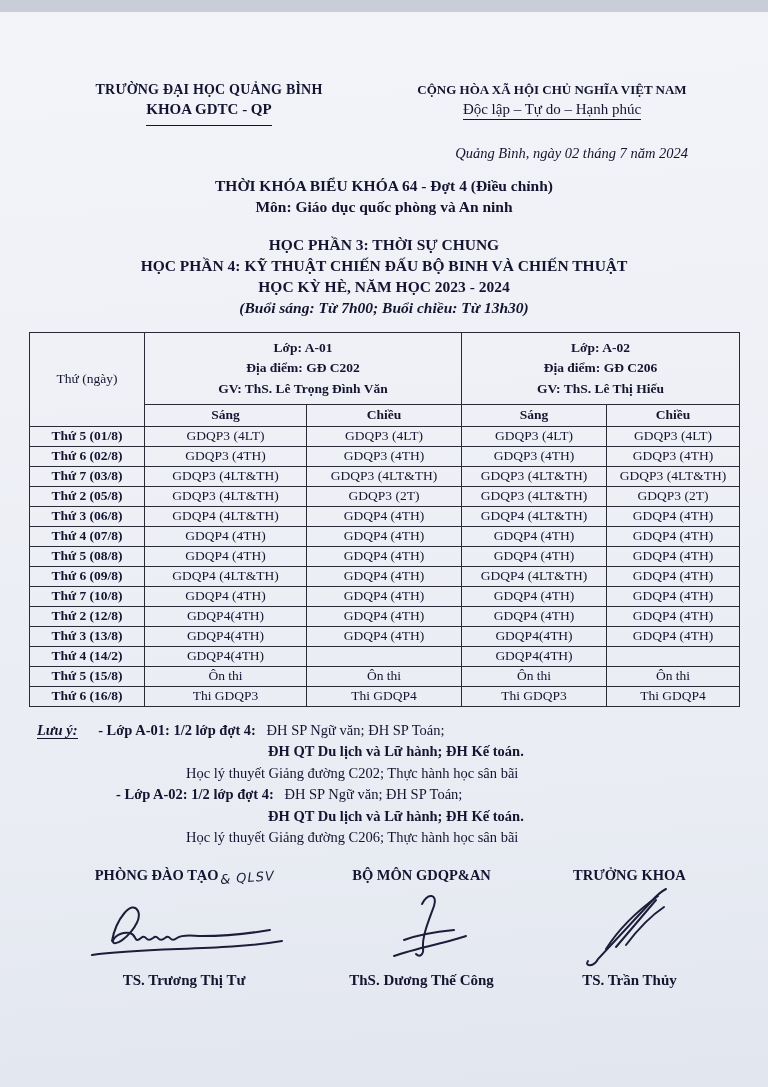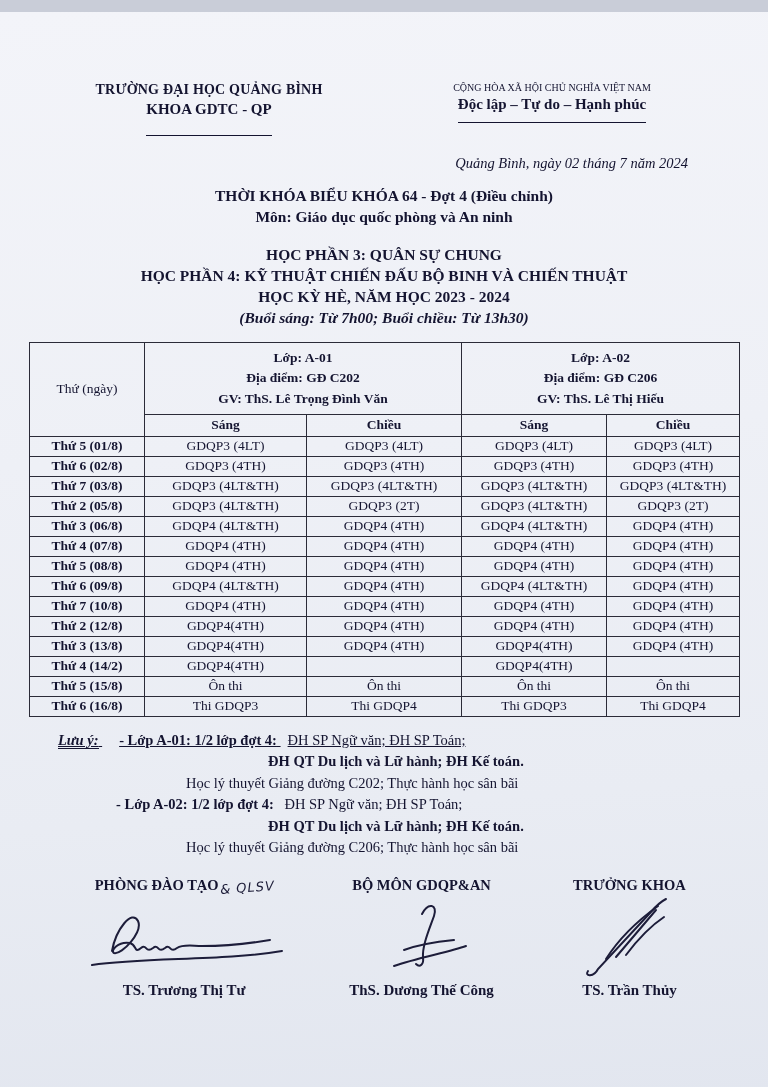--- a/index.html
+++ b/index.html
@@ -11,25 +11,25 @@
     background:linear-gradient(176deg,#f3f4f9 0%,#eef0f6 40%,#e9ecf3 72%,#e2e6ef 100%);
     color:#141430;
     font-family:"Liberation Serif", serif;
     overflow:hidden;
   }
   
   .header-row { display:flex; padding-top:70px; }
   .org-block { width:302px; margin-left:58px; text-align:center; }
   .org-line1 { font-size:14px; font-weight:bold; letter-spacing:.2px; }
   .org-line2 { font-size:15px; font-weight:bold; margin-top:3px; display:inline-block;
-               border-bottom:1.5px solid #141430; padding-bottom:17px; }
+               border-bottom:1.5px solid #141430; padding-bottom:7px; }
   .national-block { width:372px; margin-left:6px; text-align:center; }
-  .nat-line1 { font-size:10px; font-weight:normal; }
-  .nat-line2 { font-size:15px; font-weight:bold; margin-top:3px; display:inline-block;
-               border-bottom:1.5px solid #141430; padding-bottom:9px; }
+  .nat-line1 { font-size:13px; font-weight:bold; }
+  .nat-line2 { font-size:15px; font-weight:normal; margin-top:3px; display:inline-block;
+               border-bottom:1.5px solid #141430; padding-bottom:1px; }
   .dateline { text-align:right; padding-right:80px; margin-top:19px;
               font-style:italic; font-size:14.5px; }
   
   .title-block { text-align:center; margin-top:13px; }
   .tline { font-size:15.5px; font-weight:bold; line-height:21px; }
   .tgap { margin-top:17px; }
   .titalic { font-style:italic; }
   
   table.schedule { border-collapse:collapse; margin:14px 0 0 29px; table-layout:fixed; }
   table.schedule col.c0{width:115px} table.schedule col.c1{width:162px}
@@ -40,21 +40,21 @@
     font-size:13.5px; overflow:hidden; white-space:nowrap;
   }
   th.day-head { font-size:14px; font-weight:normal; }
   th.group-head { font-weight:bold; line-height:1.5; padding:5px 2px; font-size:14px; }
   th.session-head { font-weight:bold; height:22px; font-size:14px; }
   td.day-cell { font-weight:bold; height:20px; }
   td.val-cell { height:20px; }
   
   .notes { margin-top:13px; font-size:14.5px; line-height:21.5px; }
   .note-line { white-space:nowrap; }
-  .nl1 { padding-left:58px;text-decoration:underline; }
+  .nl1 { padding-left:37px; }
   .nl4 { padding-left:116px; }
   .indent-deep { padding-left:268px;font-weight:bold; }
   .indent-mid { padding-left:186px; }
   .note-label { font-weight:bold; font-style:italic; border-bottom:1.5px solid #141430; }
   .note-bold { font-weight:bold; margin-left:17px; }
   .note-bold.no-gap { margin-left:0; }
   .note-rest { margin-left:7px; }
   
   .sig-row { display:flex; justify-content:space-between; margin-top:18px;
              padding:0 42px 0 58px; }
@@ -82,21 +82,21 @@
       <div class="nat-line1">CỘNG HÒA XÃ HỘI CHỦ NGHĨA VIỆT NAM</div>
       <div><span class="nat-line2">Độc lập – Tự do – Hạnh phúc</span></div>
     </div>
   </div>
 
   <div class="dateline">Quảng Bình, ngày 02 tháng 7 năm 2024</div>
 
   <div class="title-block">
     <div class="tline">THỜI KHÓA BIỂU KHÓA 64 - Đợt 4 (Điều chỉnh)</div>
     <div class="tline">Môn: Giáo dục quốc phòng và An ninh</div>
-    <div class="tline tgap">HỌC PHẦN 3: QUÂN SỰ CHUNG</div>
+    <div class="tline tgap">HỌC PHẦN 3: THỜI SỰ CHUNG</div>
     <div class="tline">HỌC PHẦN 4: KỸ THUẬT CHIẾN ĐẤU BỘ BINH VÀ CHIẾN THUẬT</div>
     <div class="tline">HỌC KỲ HÈ, NĂM HỌC 2023 - 2024</div>
     <div class="tline titalic">(Buổi sáng: Từ 7h00; Buổi chiều: Từ 13h30)</div>
   </div>
 
   <table class="schedule">
     <colgroup>
         <col class="c0">
         <col class="c1">
         <col class="c2">

